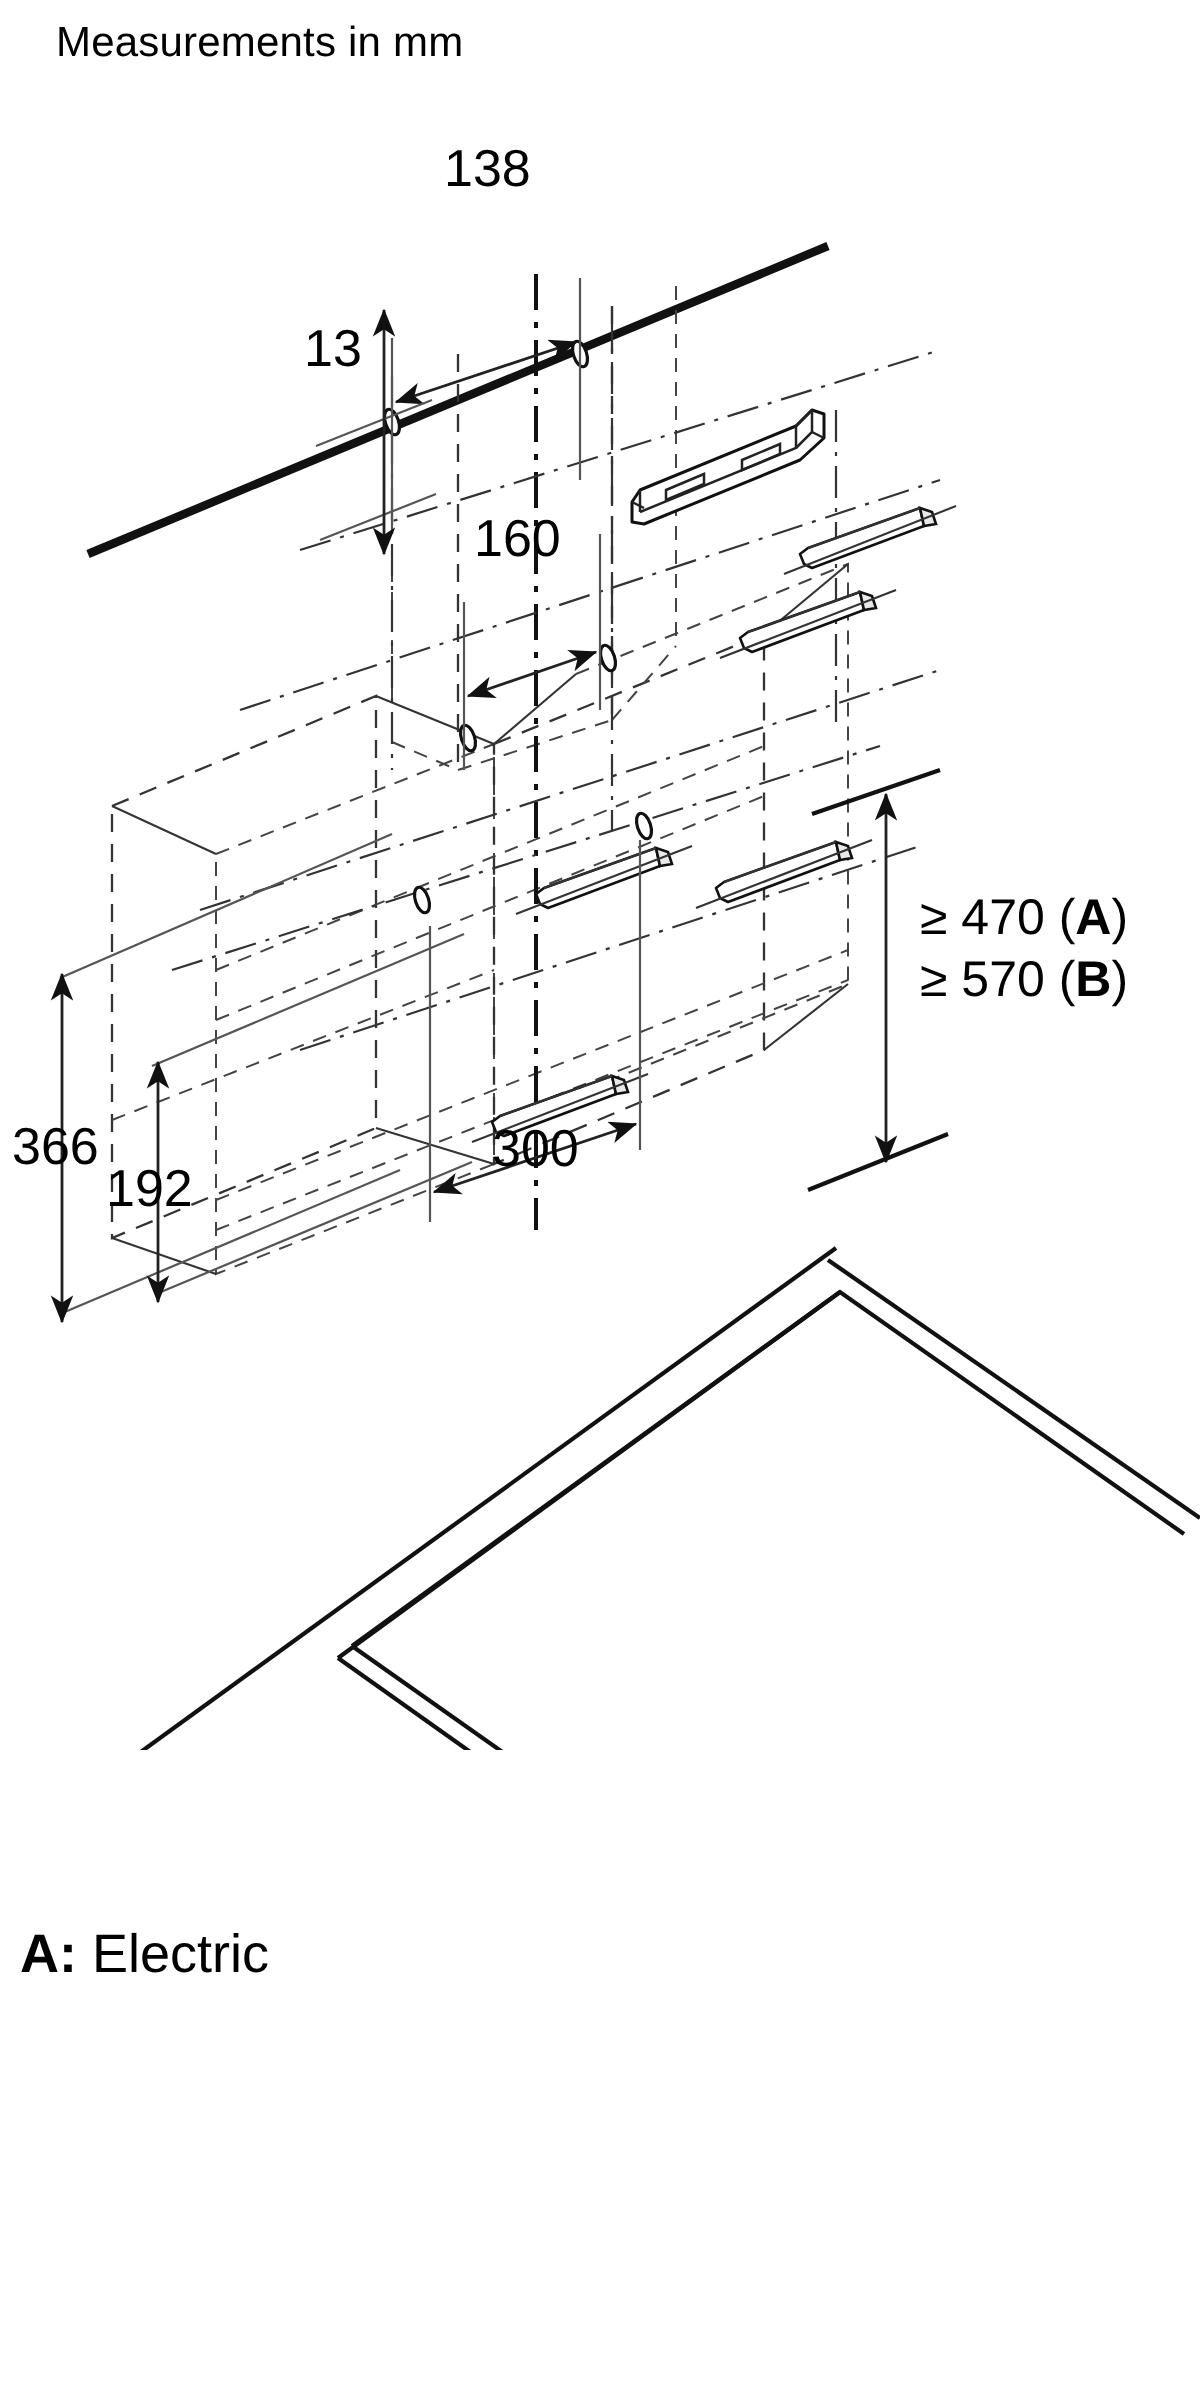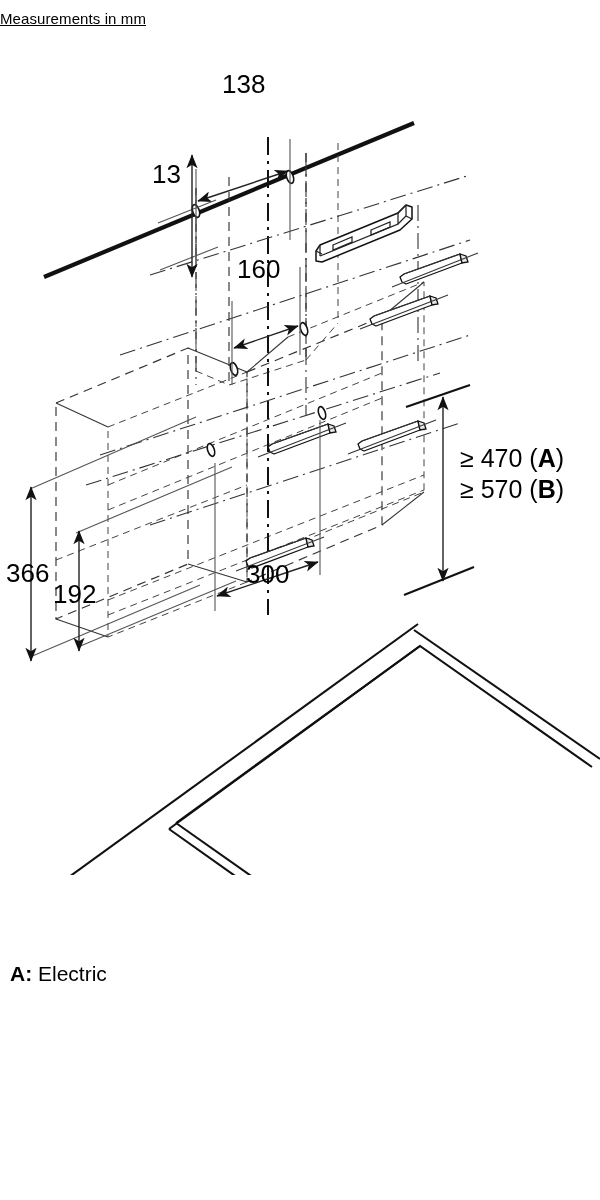--- a/index.html
+++ b/index.html
@@ -16,38 +16,37 @@
     overflow: hidden;
   }
   #page {
     position: absolute;
     left: 0; top: 0;
     width: 600px;
     height: 1200px;
   }
   .title {
     position: absolute;
-    left: 0;
+    left: 28px;
     top: 10px;
-    font-size: 15px;
+    font-size: 21px;
     letter-spacing: 0.1px;
     white-space: nowrap;
-    text-decoration: underline;
   }
   #diagram {
     position: absolute;
     left: 0;
     top: 55px;
     width: 600px;
     height: 820px;
   }
   .legend {
     position: absolute;
     left: 10px;
-    font-size: 21px;
+    font-size: 27px;
     white-space: nowrap;
   }
   .legend .key {
     font-weight: bold;
   }
   #legend-a { top: 962px; }
   #legend-b { top: 1040px; }
 
   
   .solid-thick { fill: none; stroke: #111; stroke-width: 4.2; stroke-linecap: butt; }

